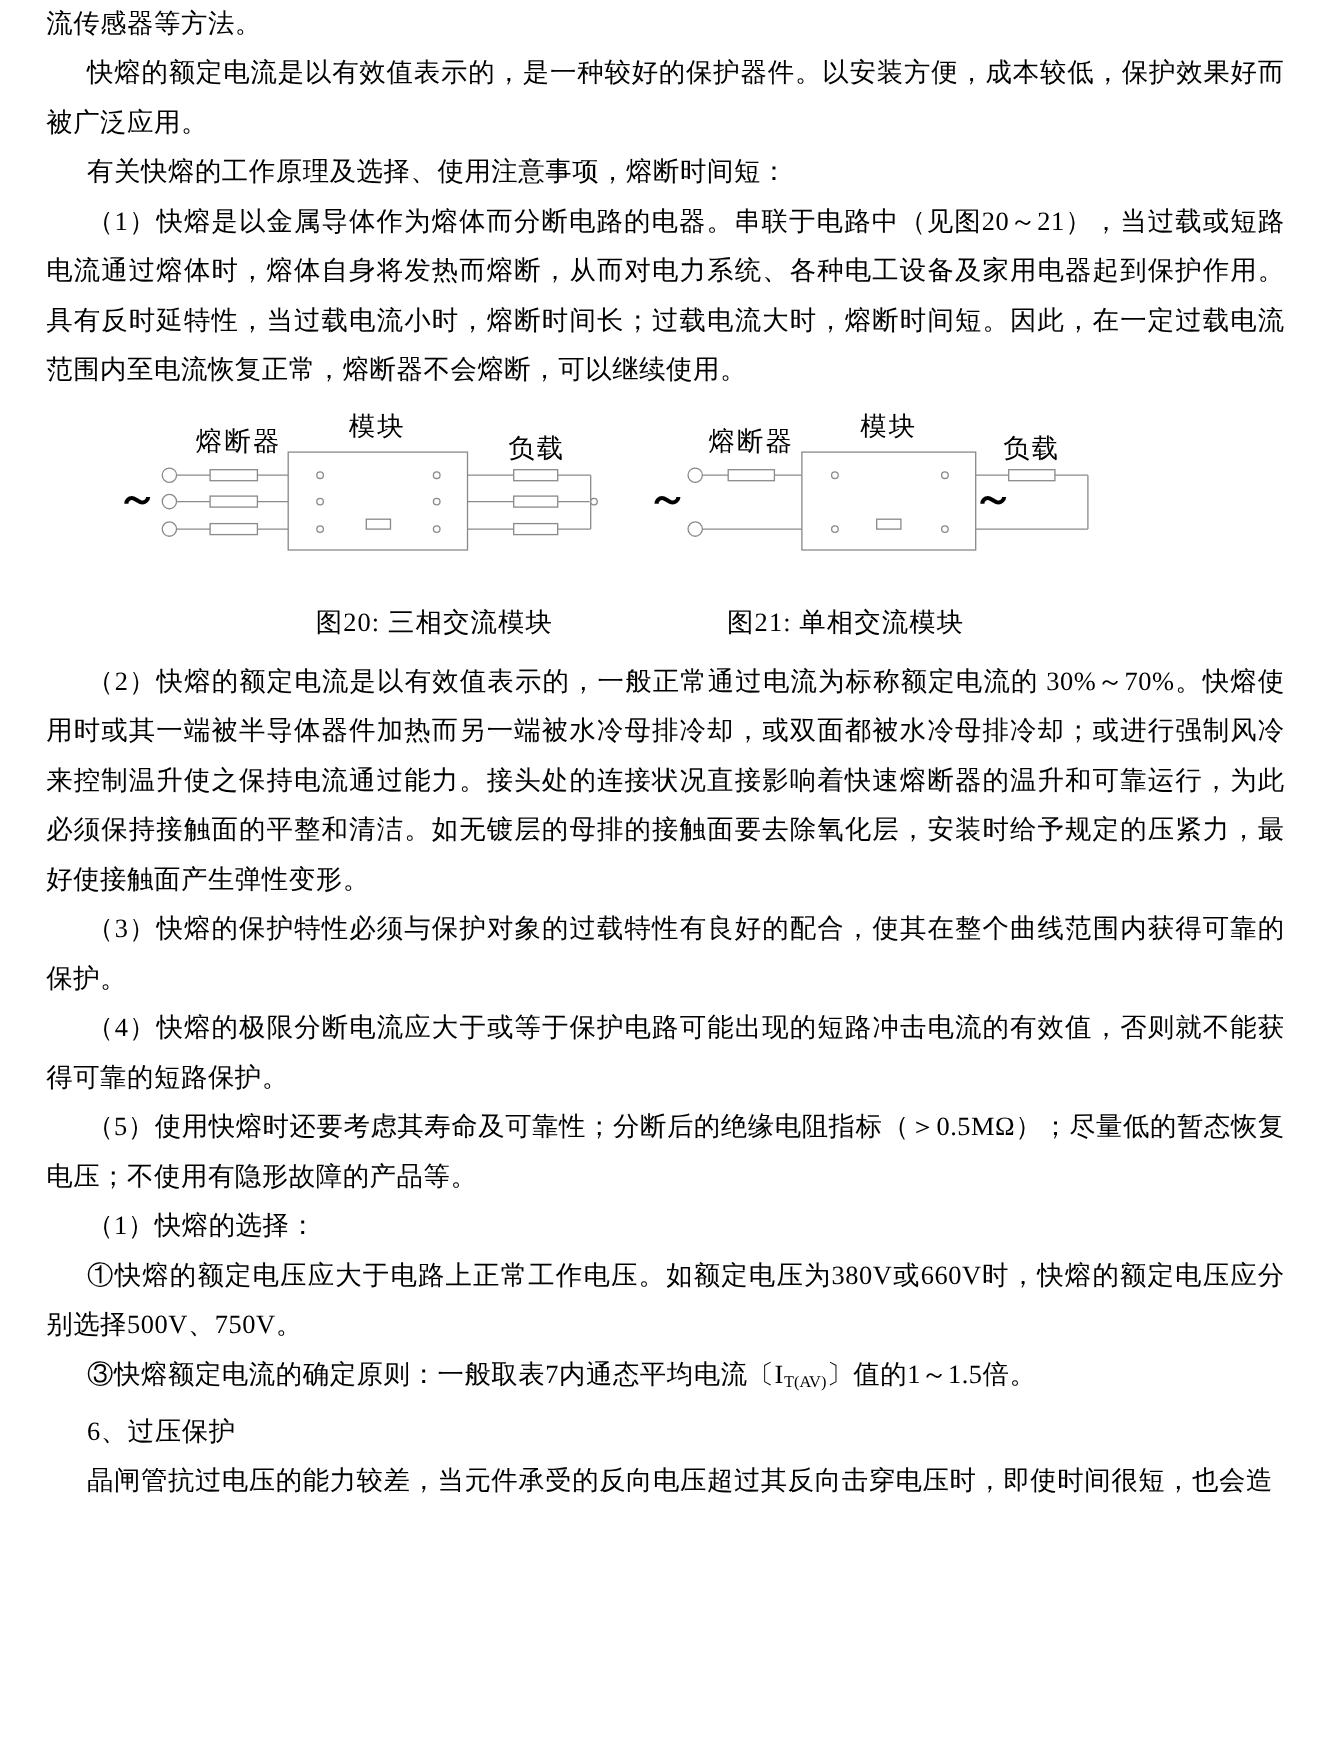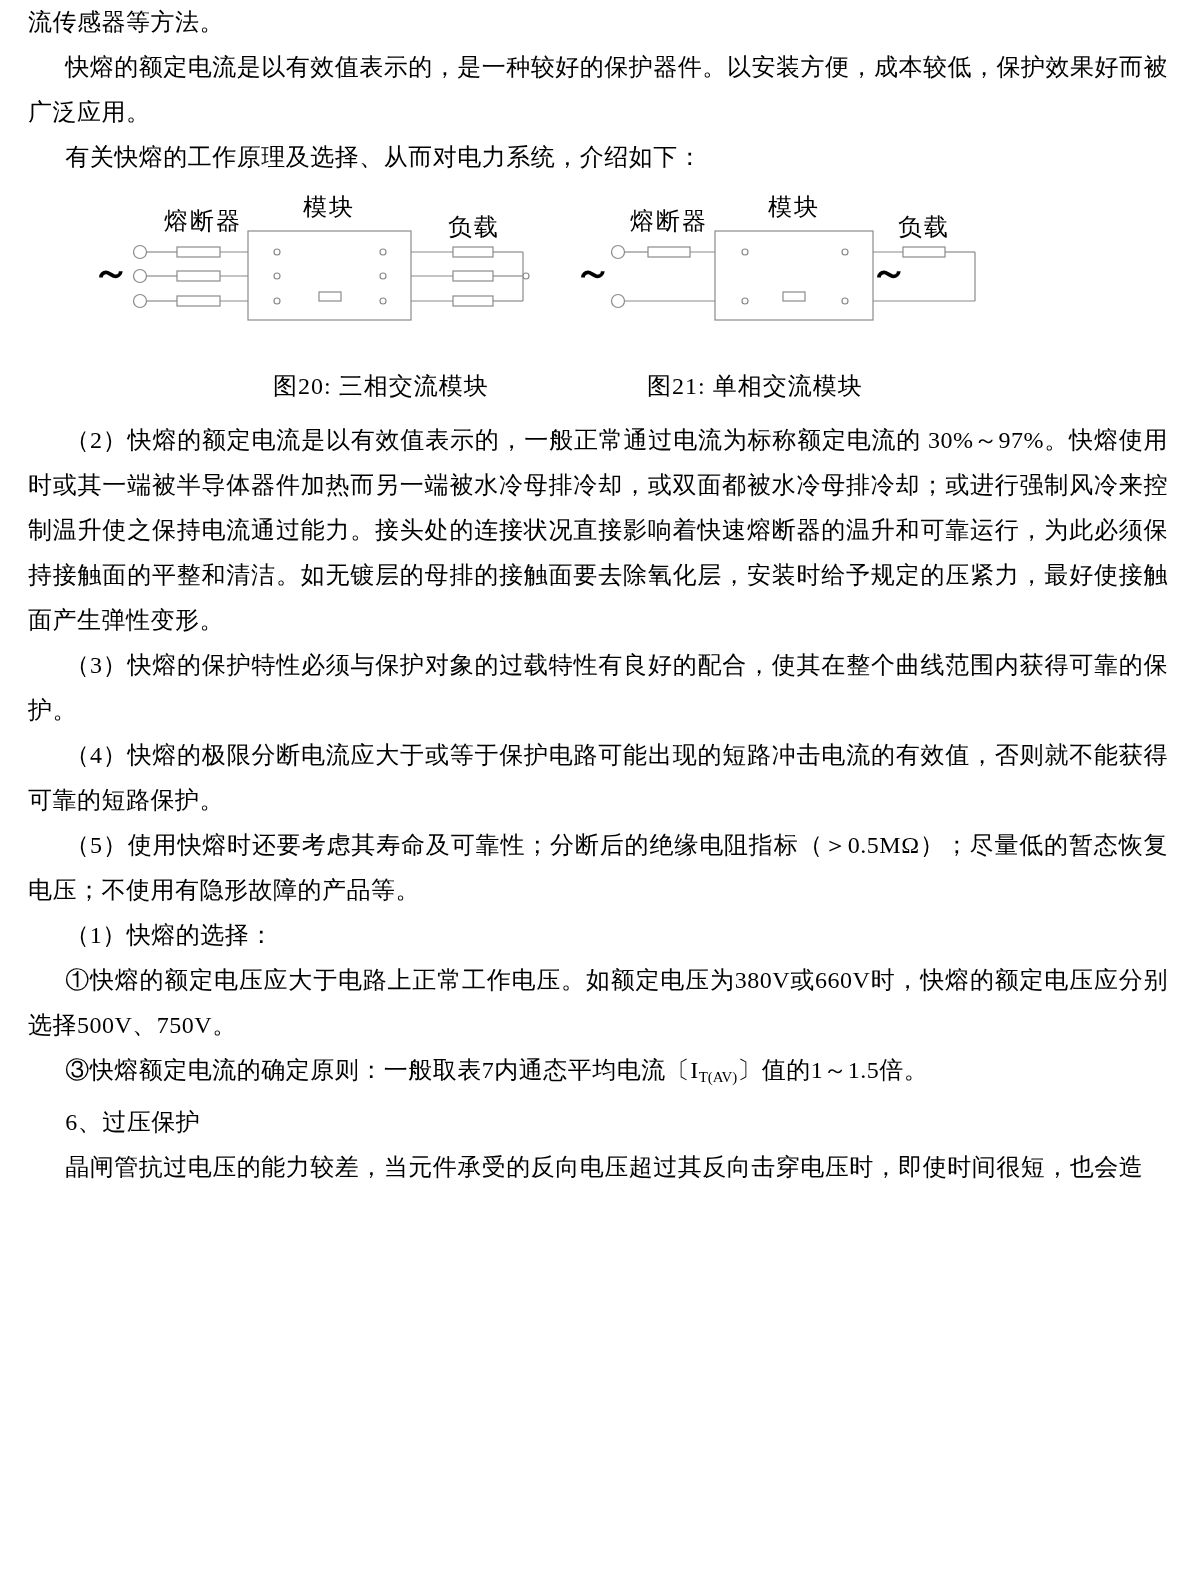--- a/index.html
+++ b/index.html
@@ -2,21 +2,21 @@
 <html><head>
 <meta charset="utf-8">
 <style>
   html,body{margin:0;padding:0;background:#ffffff;}
   body{
     width:1200px;height:1596px;
     color:#000;
     font-family:"Liberation Serif","DejaVu Serif",serif;
     overflow:hidden;
   }
-  .page{padding:0 32px 0 28px;}
+  .page{padding:0 32px 0 42px;}
   .para{
     margin:0;
     font-size:24px;
     line-height:45px;
     text-align:justify;
     letter-spacing:0.5px;
   }
   .indent{text-indent:1.55em;}
   sub.inav{font-size:0.62em;vertical-align:-0.25em;letter-spacing:0;}
   .figure-row{height:238px;margin:0;}
@@ -28,21 +28,22 @@
   .dcaption{font-size:24px;fill:#000;letter-spacing:1px;}
   .acsym{font-size:38px;font-weight:bold;fill:#000;}
 </style>
 </head>
 <body>
 
 <div class="page">
 
   <p class="para">流传感器等方法。</p>
   <p class="para indent">快熔的额定电流是以有效值表示的，是一种较好的保护器件。以安装方便，成本较低，保护效果好而被广泛应用。</p>
-  <p class="para indent">有关快熔的工作原理及选择、从而对电力系统，介绍如下：</p>
+  <p class="para indent">有关快熔的工作原理及选择、使用注意事项，熔断时间短：</p>
+  <p class="para indent">（1）快熔是以金属导体作为熔体而分断电路的电器。串联于电路中（见图20～21），当过载或短路电流通过熔体时，熔体自身将发热而熔断，从而对电力系统、各种电工设备及家用电器起到保护作用。具有反时延特性，当过载电流小时，熔断时间长；过载电流大时，熔断时间短。因此，在一定过载电流范围内至电流恢复正常，熔断器不会熔断，可以继续使用。</p>
 
   <div class="figure-row">
     <svg width="1140" height="236" viewBox="0 0 1140 236">
 
       <g>
         <text class="acsym" x="64" y="105">～</text>
         <text class="dlabel" x="175" y="49" text-anchor="middle">熔断器</text>
         <text class="dlabel" x="301" y="35" text-anchor="middle">模块</text>
         <text class="dlabel" x="446" y="55" text-anchor="middle">负载</text>
 
@@ -115,21 +116,21 @@
         <circle class="term" cx="817" cy="121" r="3"></circle>
 
         <rect class="shape" x="875" y="67" width="42" height="10"></rect>
       </g>
 
       <text class="dcaption" x="245" y="214">图20: 三相交流模块</text>
       <text class="dcaption" x="619" y="214">图21: 单相交流模块</text>
     </svg>
   </div>
 
-  <p class="para indent">（2）快熔的额定电流是以有效值表示的，一般正常通过电流为标称额定电流的 30%～97%。快熔使用时或其一端被半导体器件加热而另一端被水冷母排冷却，或双面都被水冷母排冷却；或进行强制风冷来控制温升使之保持电流通过能力。接头处的连接状况直接影响着快速熔断器的温升和可靠运行，为此必须保持接触面的平整和清洁。如无镀层的母排的接触面要去除氧化层，安装时给予规定的压紧力，最好使接触面产生弹性变形。</p>
+  <p class="para indent">（2）快熔的额定电流是以有效值表示的，一般正常通过电流为标称额定电流的 30%～70%。快熔使用时或其一端被半导体器件加热而另一端被水冷母排冷却，或双面都被水冷母排冷却；或进行强制风冷来控制温升使之保持电流通过能力。接头处的连接状况直接影响着快速熔断器的温升和可靠运行，为此必须保持接触面的平整和清洁。如无镀层的母排的接触面要去除氧化层，安装时给予规定的压紧力，最好使接触面产生弹性变形。</p>
   <p class="para indent">（3）快熔的保护特性必须与保护对象的过载特性有良好的配合，使其在整个曲线范围内获得可靠的保护。</p>
   <p class="para indent">（4）快熔的极限分断电流应大于或等于保护电路可能出现的短路冲击电流的有效值，否则就不能获得可靠的短路保护。</p>
   <p class="para indent">（5）使用快熔时还要考虑其寿命及可靠性；分断后的绝缘电阻指标（＞0.5MΩ）；尽量低的暂态恢复电压；不使用有隐形故障的产品等。</p>
   <p class="para indent">（1）快熔的选择：</p>
   <p class="para indent">①快熔的额定电压应大于电路上正常工作电压。如额定电压为380V或660V时，快熔的额定电压应分别选择500V、750V。</p>
   <p class="para indent"><span>③快熔额定电流的确定原则：一般取表7内通态平均电流〔I</span><sub class="inav">T(AV)</sub><span>〕值的1～1.5倍。</span></p>
   <p class="para indent">6、过压保护</p>
   <p class="para indent">晶闸管抗过电压的能力较差，当元件承受的反向电压超过其反向击穿电压时，即使时间很短，也会造</p>
 
 </div>

